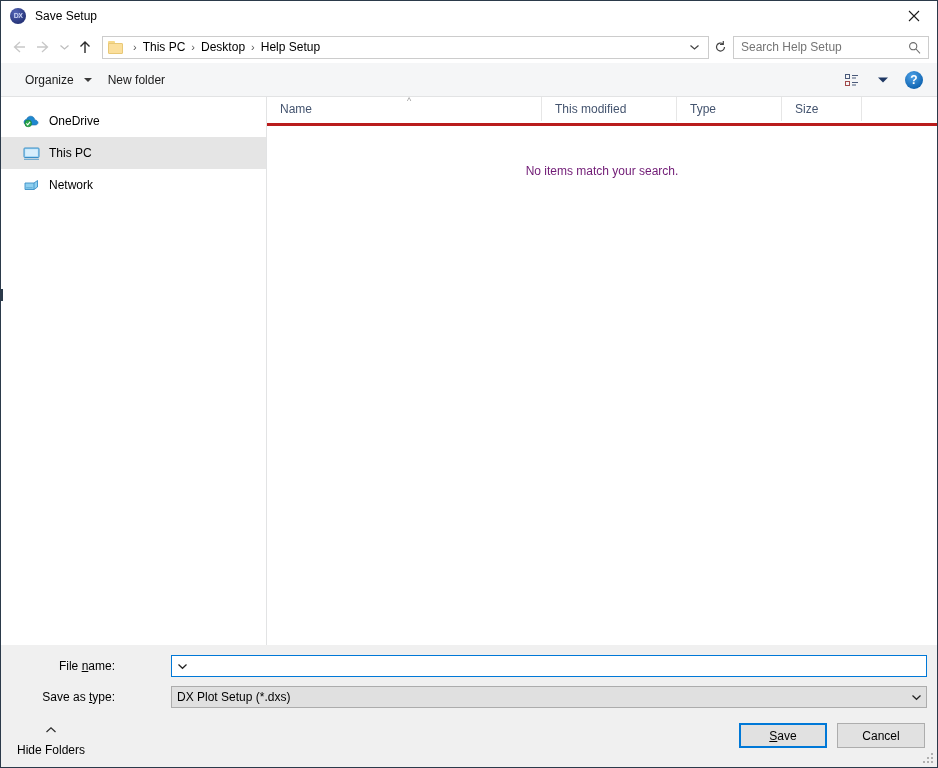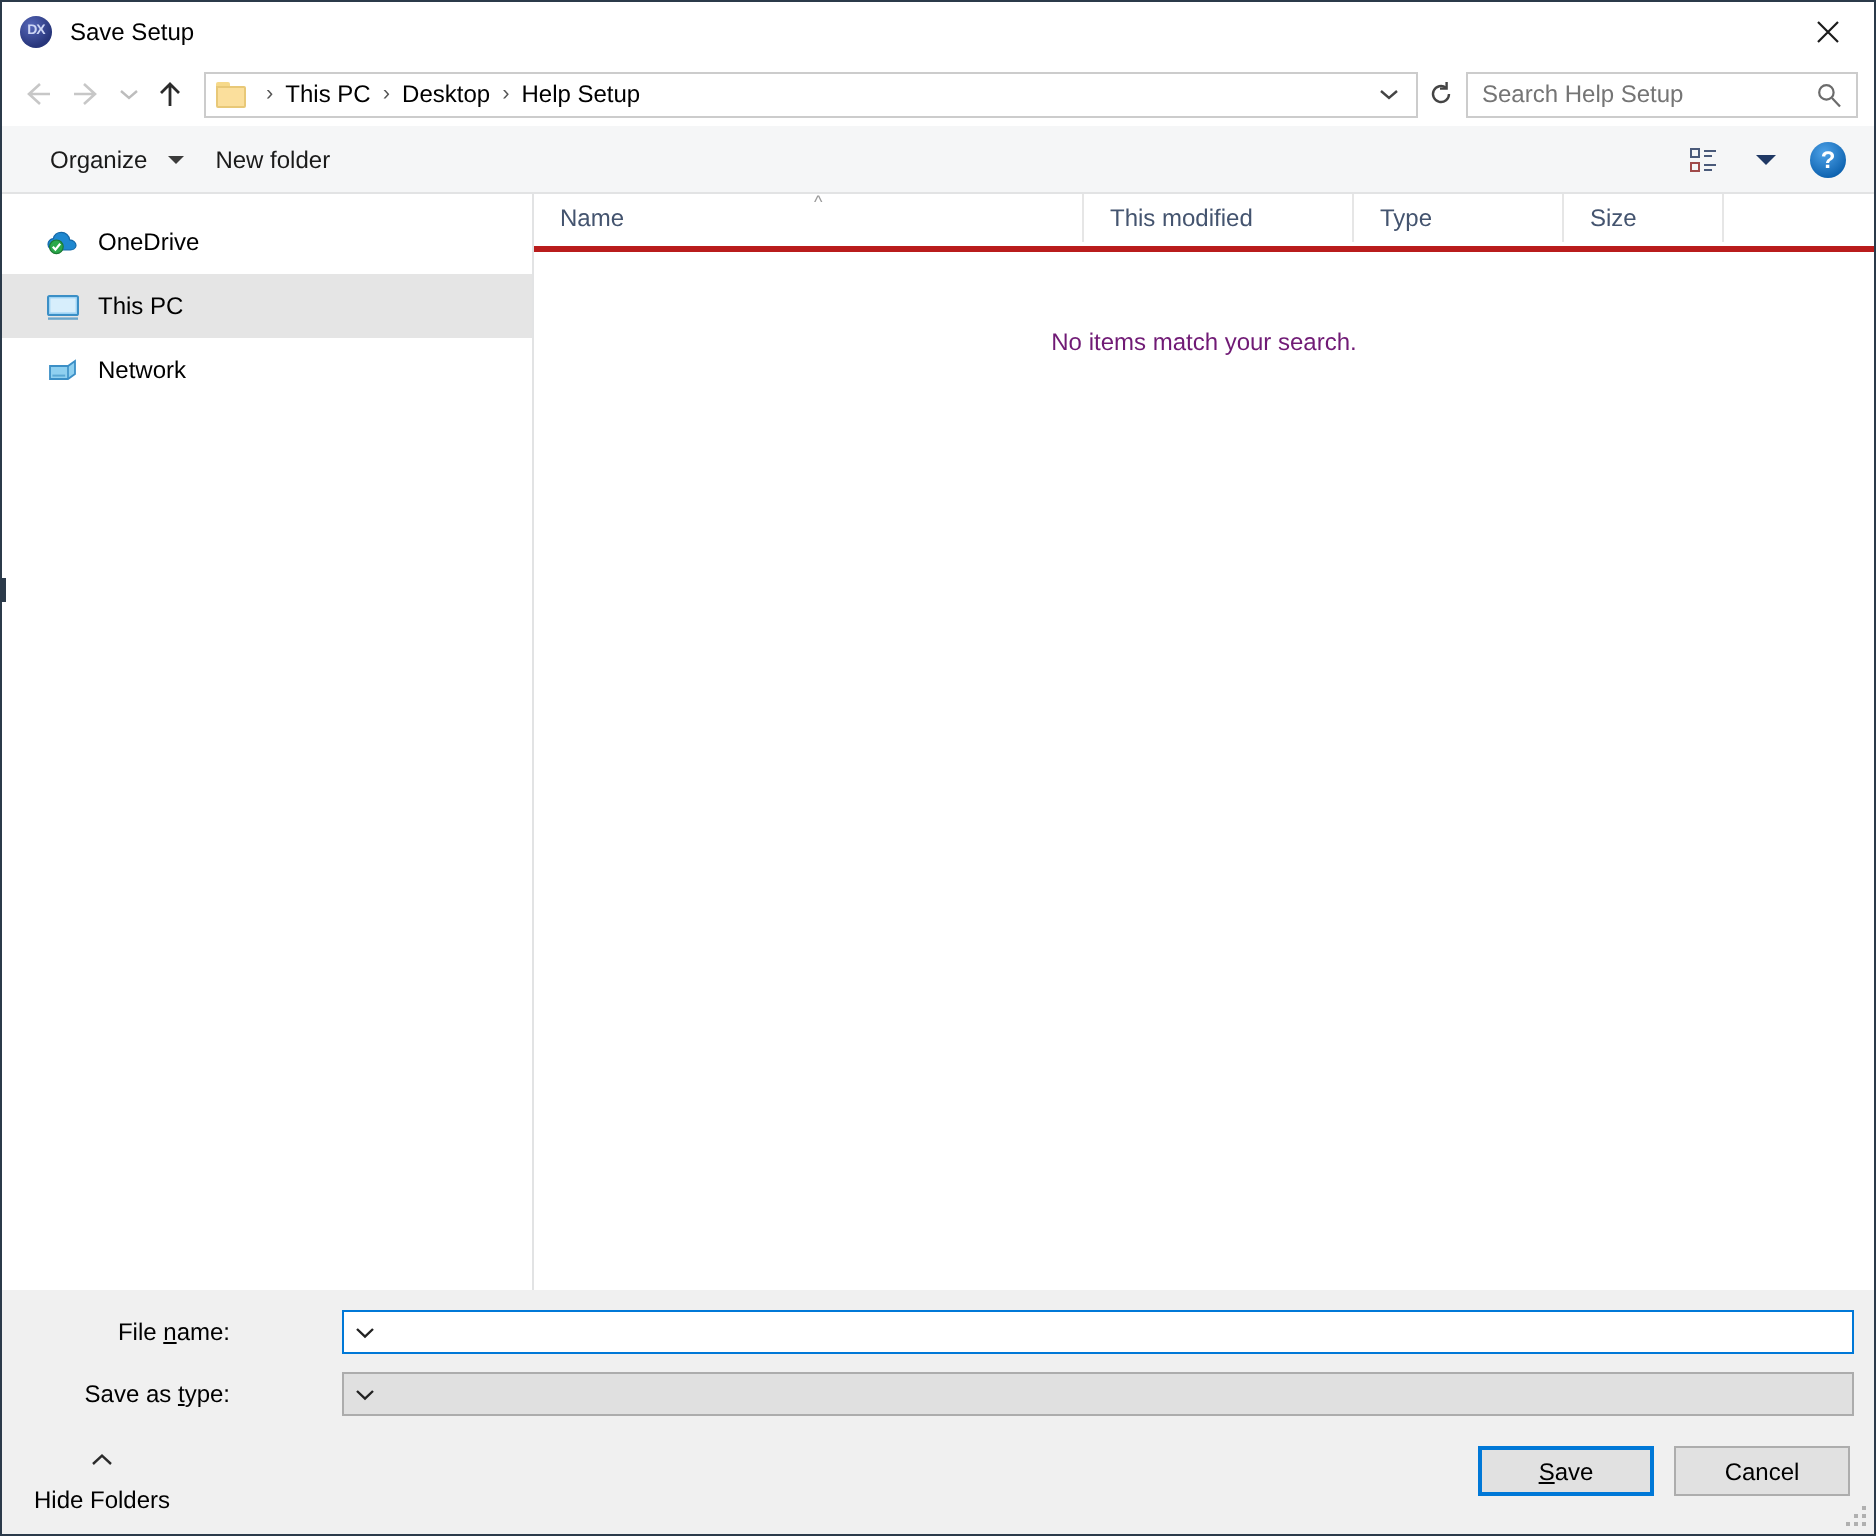--- a/index.html
+++ b/index.html
@@ -578,20 +578,21 @@
         <div class="combo-arrow">
           <svg width="11" height="7" viewBox="0 0 11 7">
             <path d="M1.5 1.5 L5.5 5.3 L9.5 1.5" stroke="#222" stroke-width="1.2" fill="none"></path>
           </svg>
         </div>
       </div>
     </div>
     <div class="form-row">
       <div class="form-label">Save as&nbsp;<u>t</u>ype:</div>
       <div class="combo filetype">
+        <div class="combo-text">DX Plot Setup (*.dxs)</div>
         <div class="combo-arrow">
           <svg width="11" height="7" viewBox="0 0 11 7">
             <path d="M1.5 1.5 L5.5 5.3 L9.5 1.5" stroke="#222" stroke-width="1.2" fill="none"></path>
           </svg>
         </div>
       </div>
     </div>
   </div>
 
   <div class="footer">

